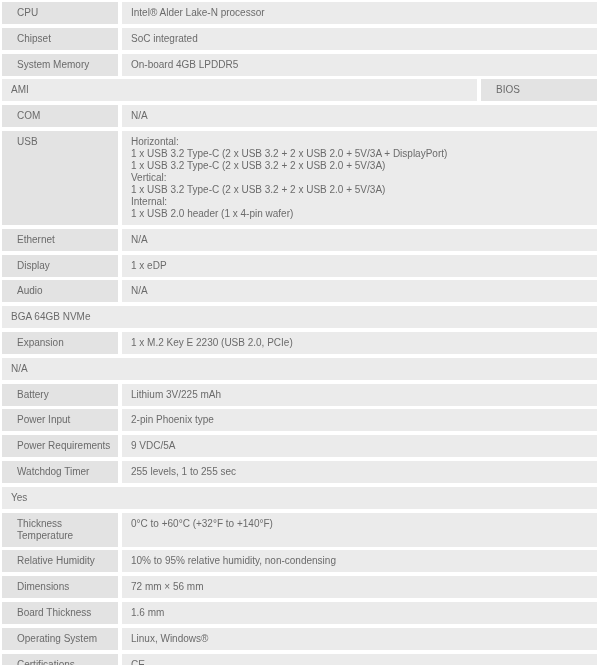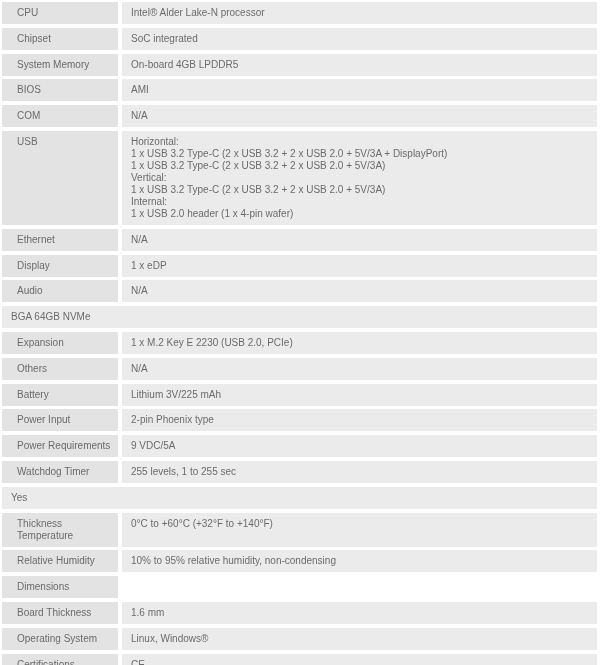--- a/index.html
+++ b/index.html
@@ -57,22 +57,22 @@
     <div class="cell label">Chipset</div>
     <div class="cell value">SoC integrated</div>
   </div>
 
   <div class="row">
     <div class="cell label">System Memory</div>
     <div class="cell value">On-board 4GB LPDDR5</div>
   </div>
 
   <div class="row">
+    <div class="cell value">AMI</div>
     <div class="cell label">BIOS</div>
-    <div class="cell value">AMI</div>
   </div>
 
   <div class="row">
     <div class="cell label">COM</div>
     <div class="cell value">N/A</div>
   </div>
 
   <div class="row">
     <div class="cell label">USB</div>
     <div class="cell value">Horizontal:
@@ -102,21 +102,20 @@
   <div class="row">
     <div class="cell value">BGA 64GB NVMe</div>
   </div>
 
   <div class="row">
     <div class="cell label">Expansion</div>
     <div class="cell value">1 x M.2 Key E 2230 (USB 2.0, PCIe)</div>
   </div>
 
   <div class="row">
-    <div class="cell label">Others</div>
     <div class="cell value">N/A</div>
   </div>
 
   <div class="row">
     <div class="cell label">Battery</div>
     <div class="cell value">Lithium 3V/225 mAh</div>
   </div>
 
   <div class="row">
     <div class="cell label">Power Input</div>
@@ -142,20 +141,21 @@
     <div class="cell value">0°C to +60°C (+32°F to +140°F)</div>
   </div>
 
   <div class="row">
     <div class="cell label">Relative Humidity</div>
     <div class="cell value">10% to 95% relative humidity, non-condensing</div>
   </div>
 
   <div class="row">
     <div class="cell label">Dimensions</div>
+    <div class="cell value">72 mm × 56 mm</div>
   </div>
 
   <div class="row">
     <div class="cell label">Board Thickness</div>
     <div class="cell value">1.6 mm</div>
   </div>
 
   <div class="row">
     <div class="cell label">Operating System</div>
     <div class="cell value">Linux, Windows®</div>

